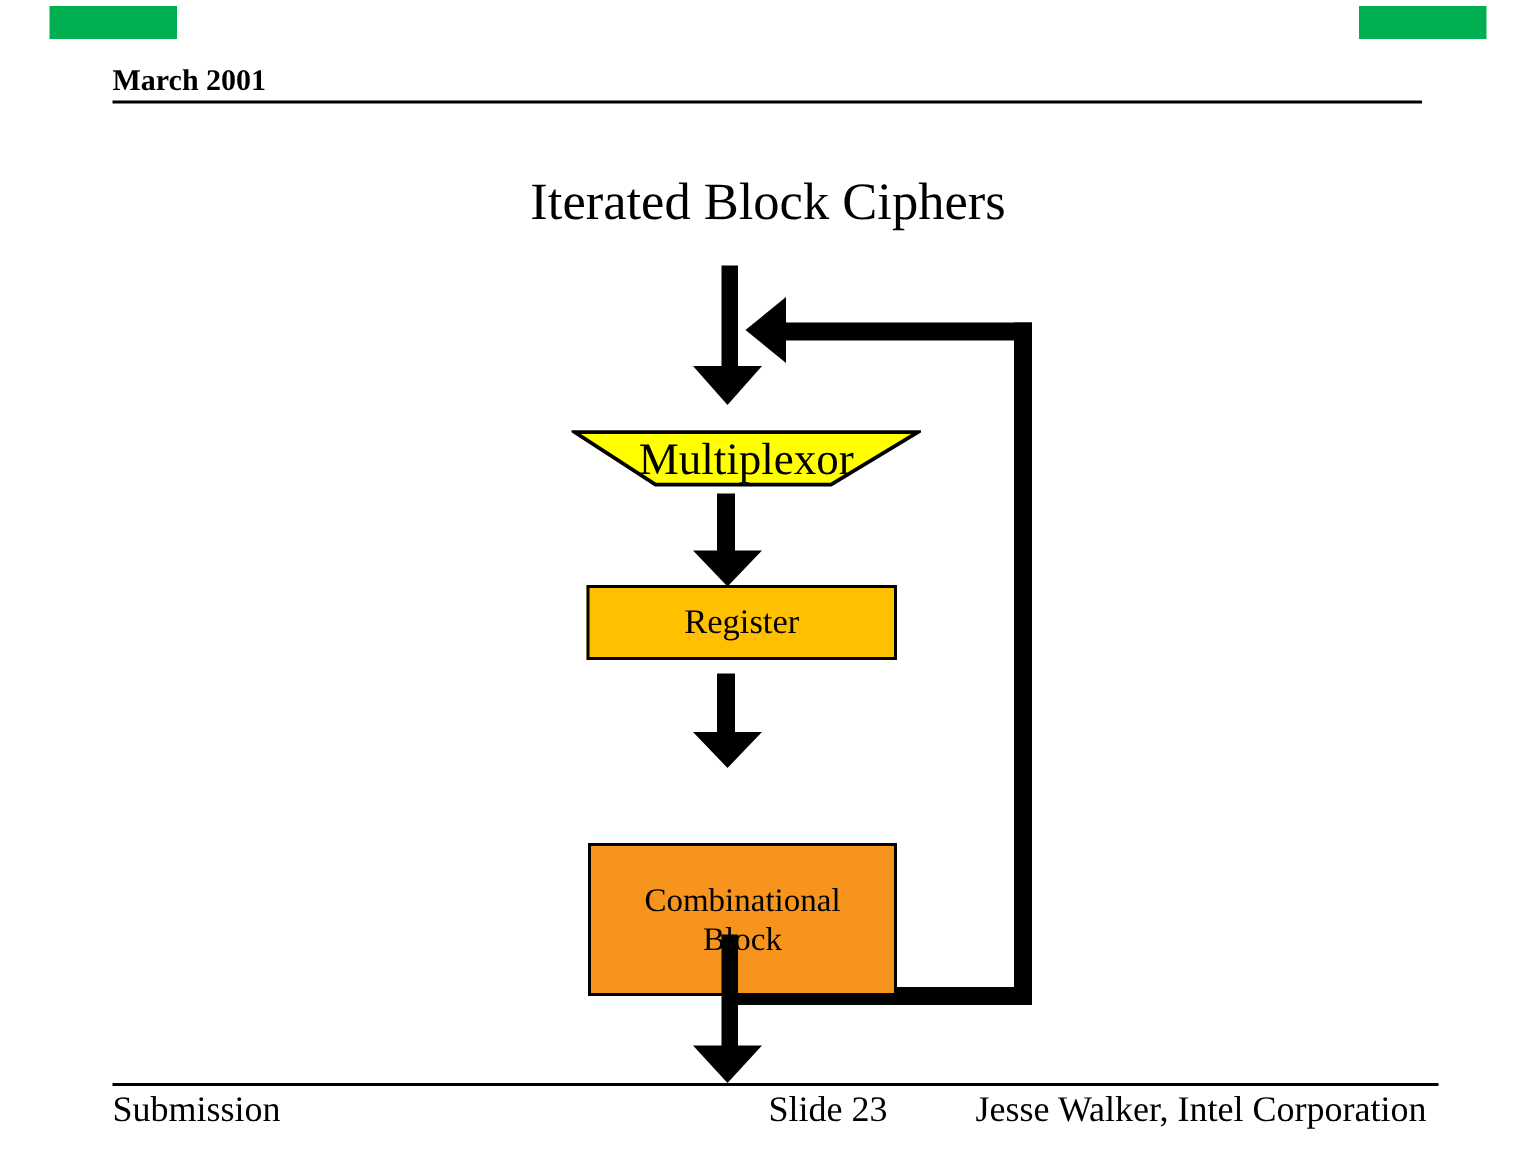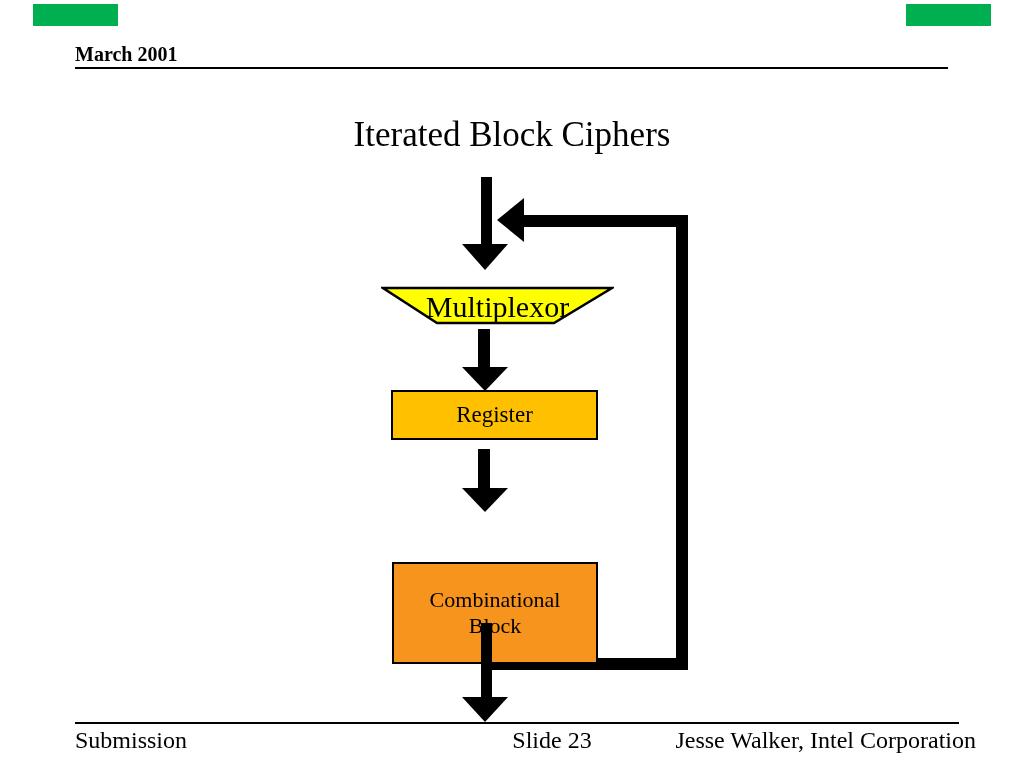--- a/index.html
+++ b/index.html
@@ -69,21 +69,21 @@
     background: #F7941D; border: 2px solid #000;
     display: flex; flex-direction: column; align-items: center; justify-content: center;
     font-size: 22px; line-height: 26px; text-align: center; margin-top: 39px;
   }
 
   
   .ftr-rule { position: absolute; left: 75px; top: 722px; width: 884px; height: 2px; background: #000; }
   .ftr-text { position: absolute; top: 727px; font-size: 24px; white-space: nowrap; }
   .ftr-left   { left: 75px; }
   .ftr-center { left: 0; width: 1024px; text-align: center; padding-left: 40px; }
-  .ftr-right  { right: 48px; }
+  .ftr-right  { right: 73px; }
 </style>
 </head>
 <body>
 
 <div class="slide">
 
   <div class="green-bar left"></div>
   <div class="green-bar right"></div>
 
   <div class="hdr-text hdr-date">March 2001</div>

